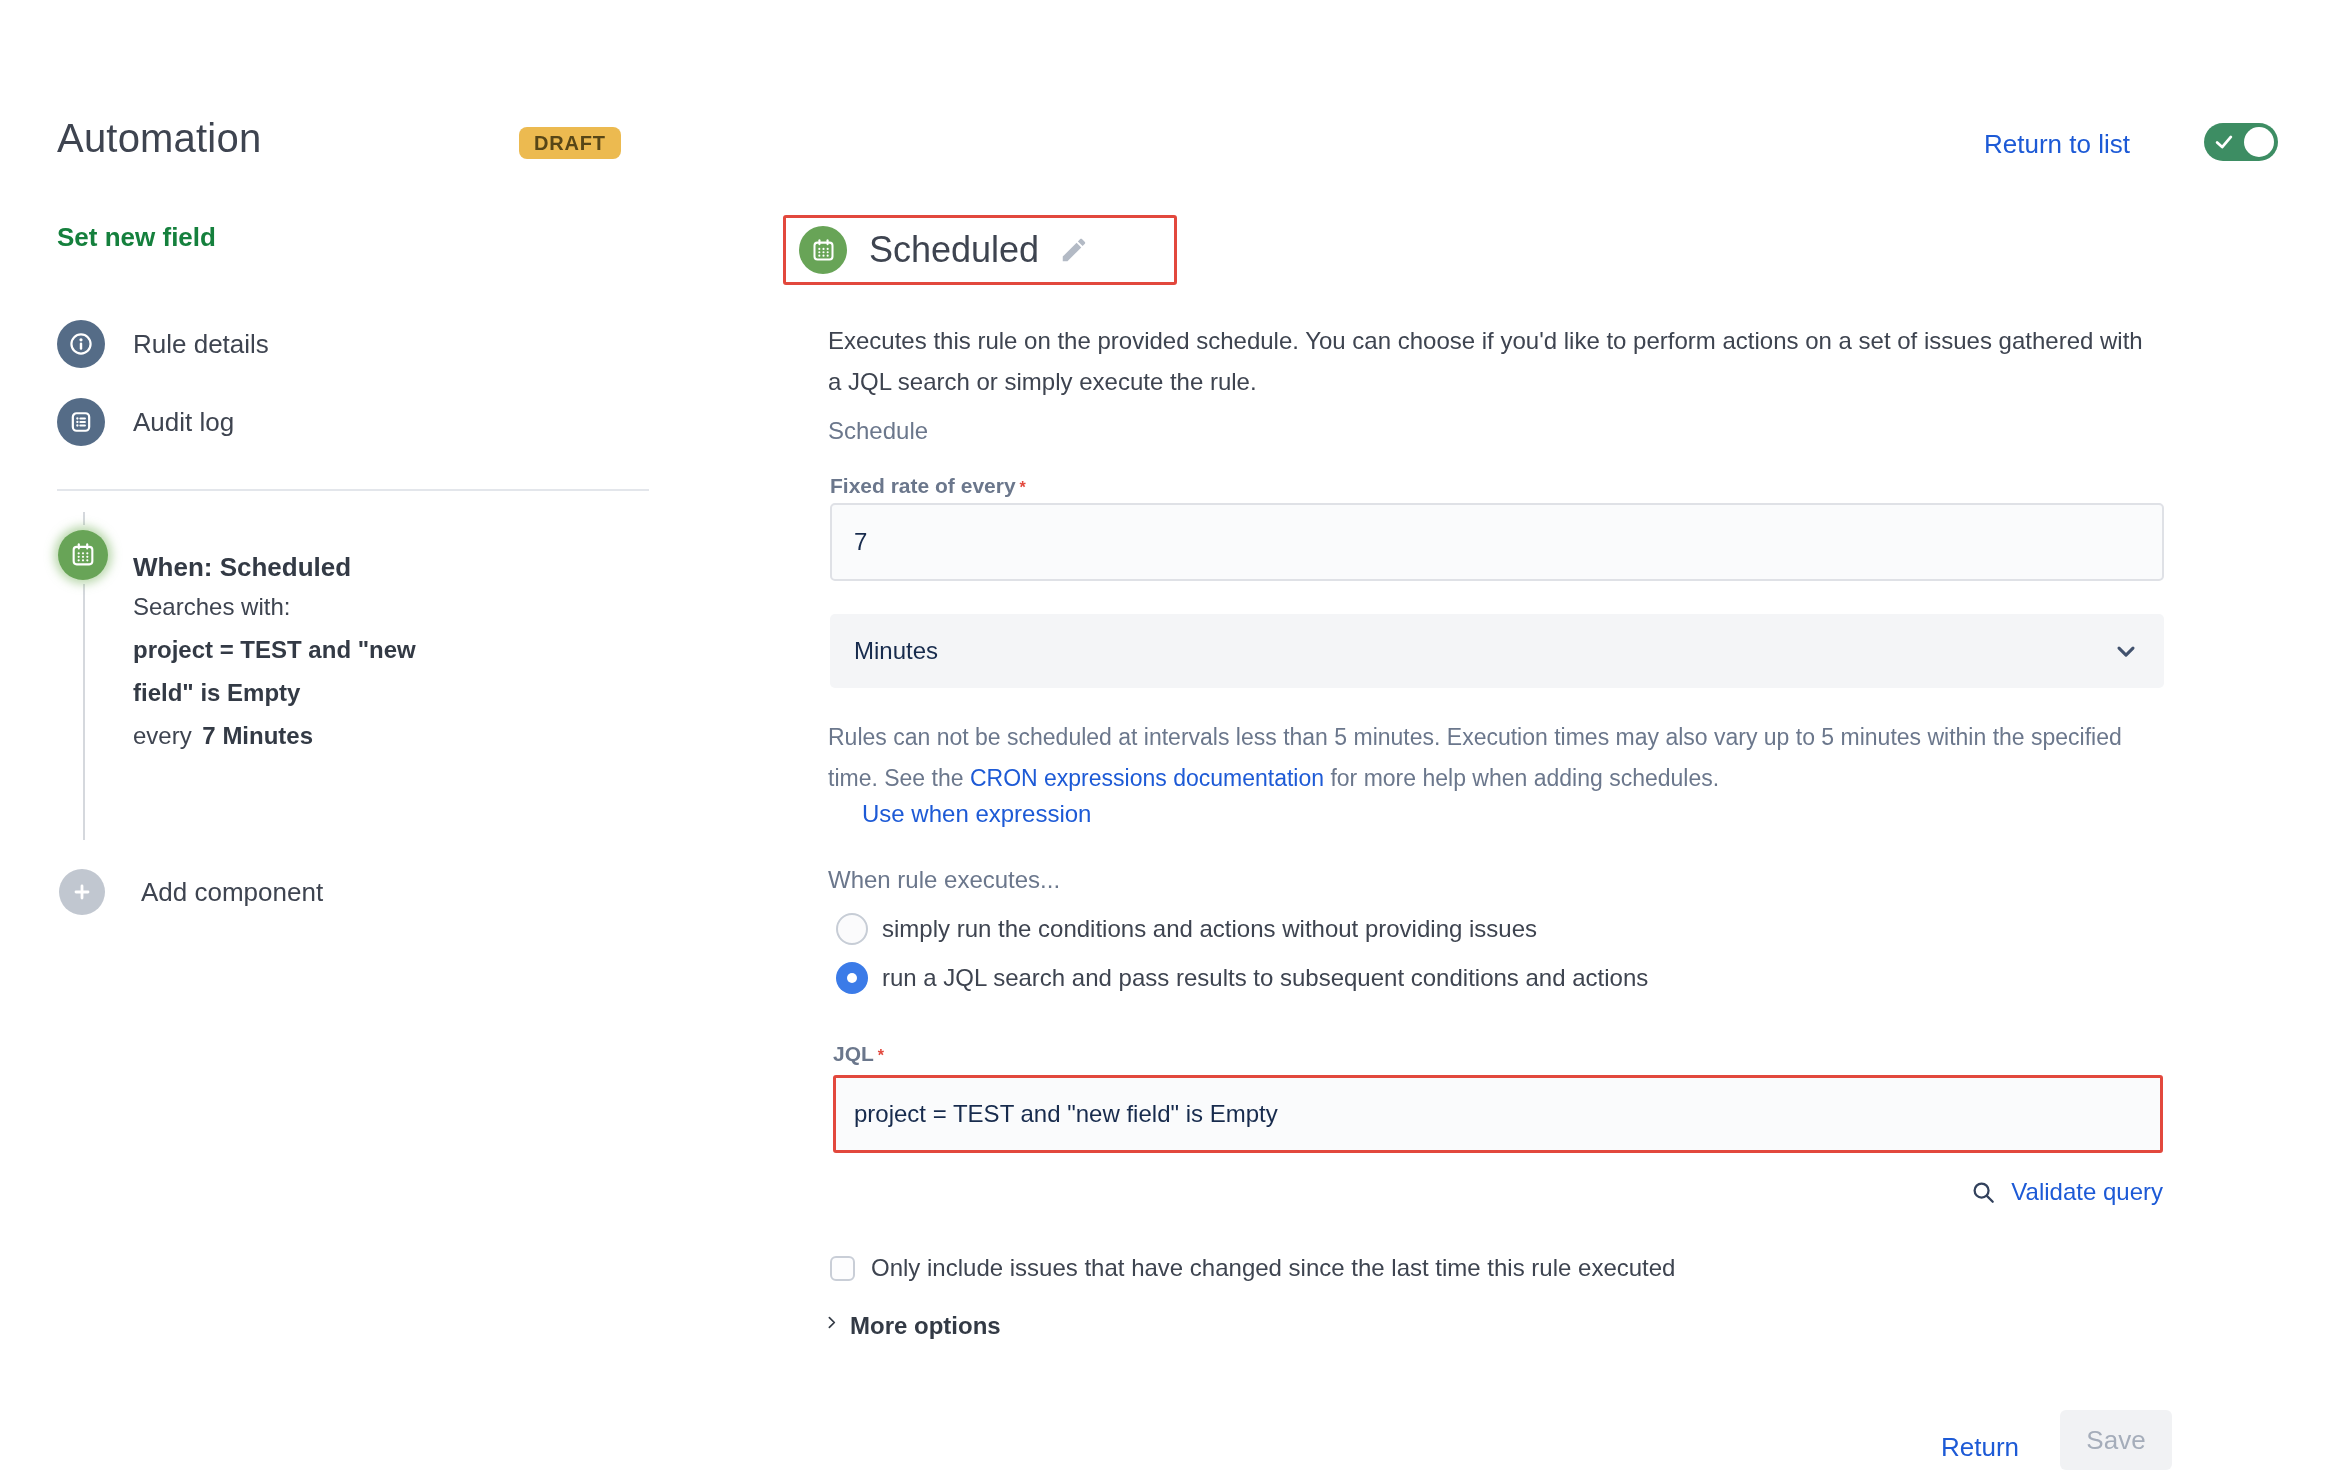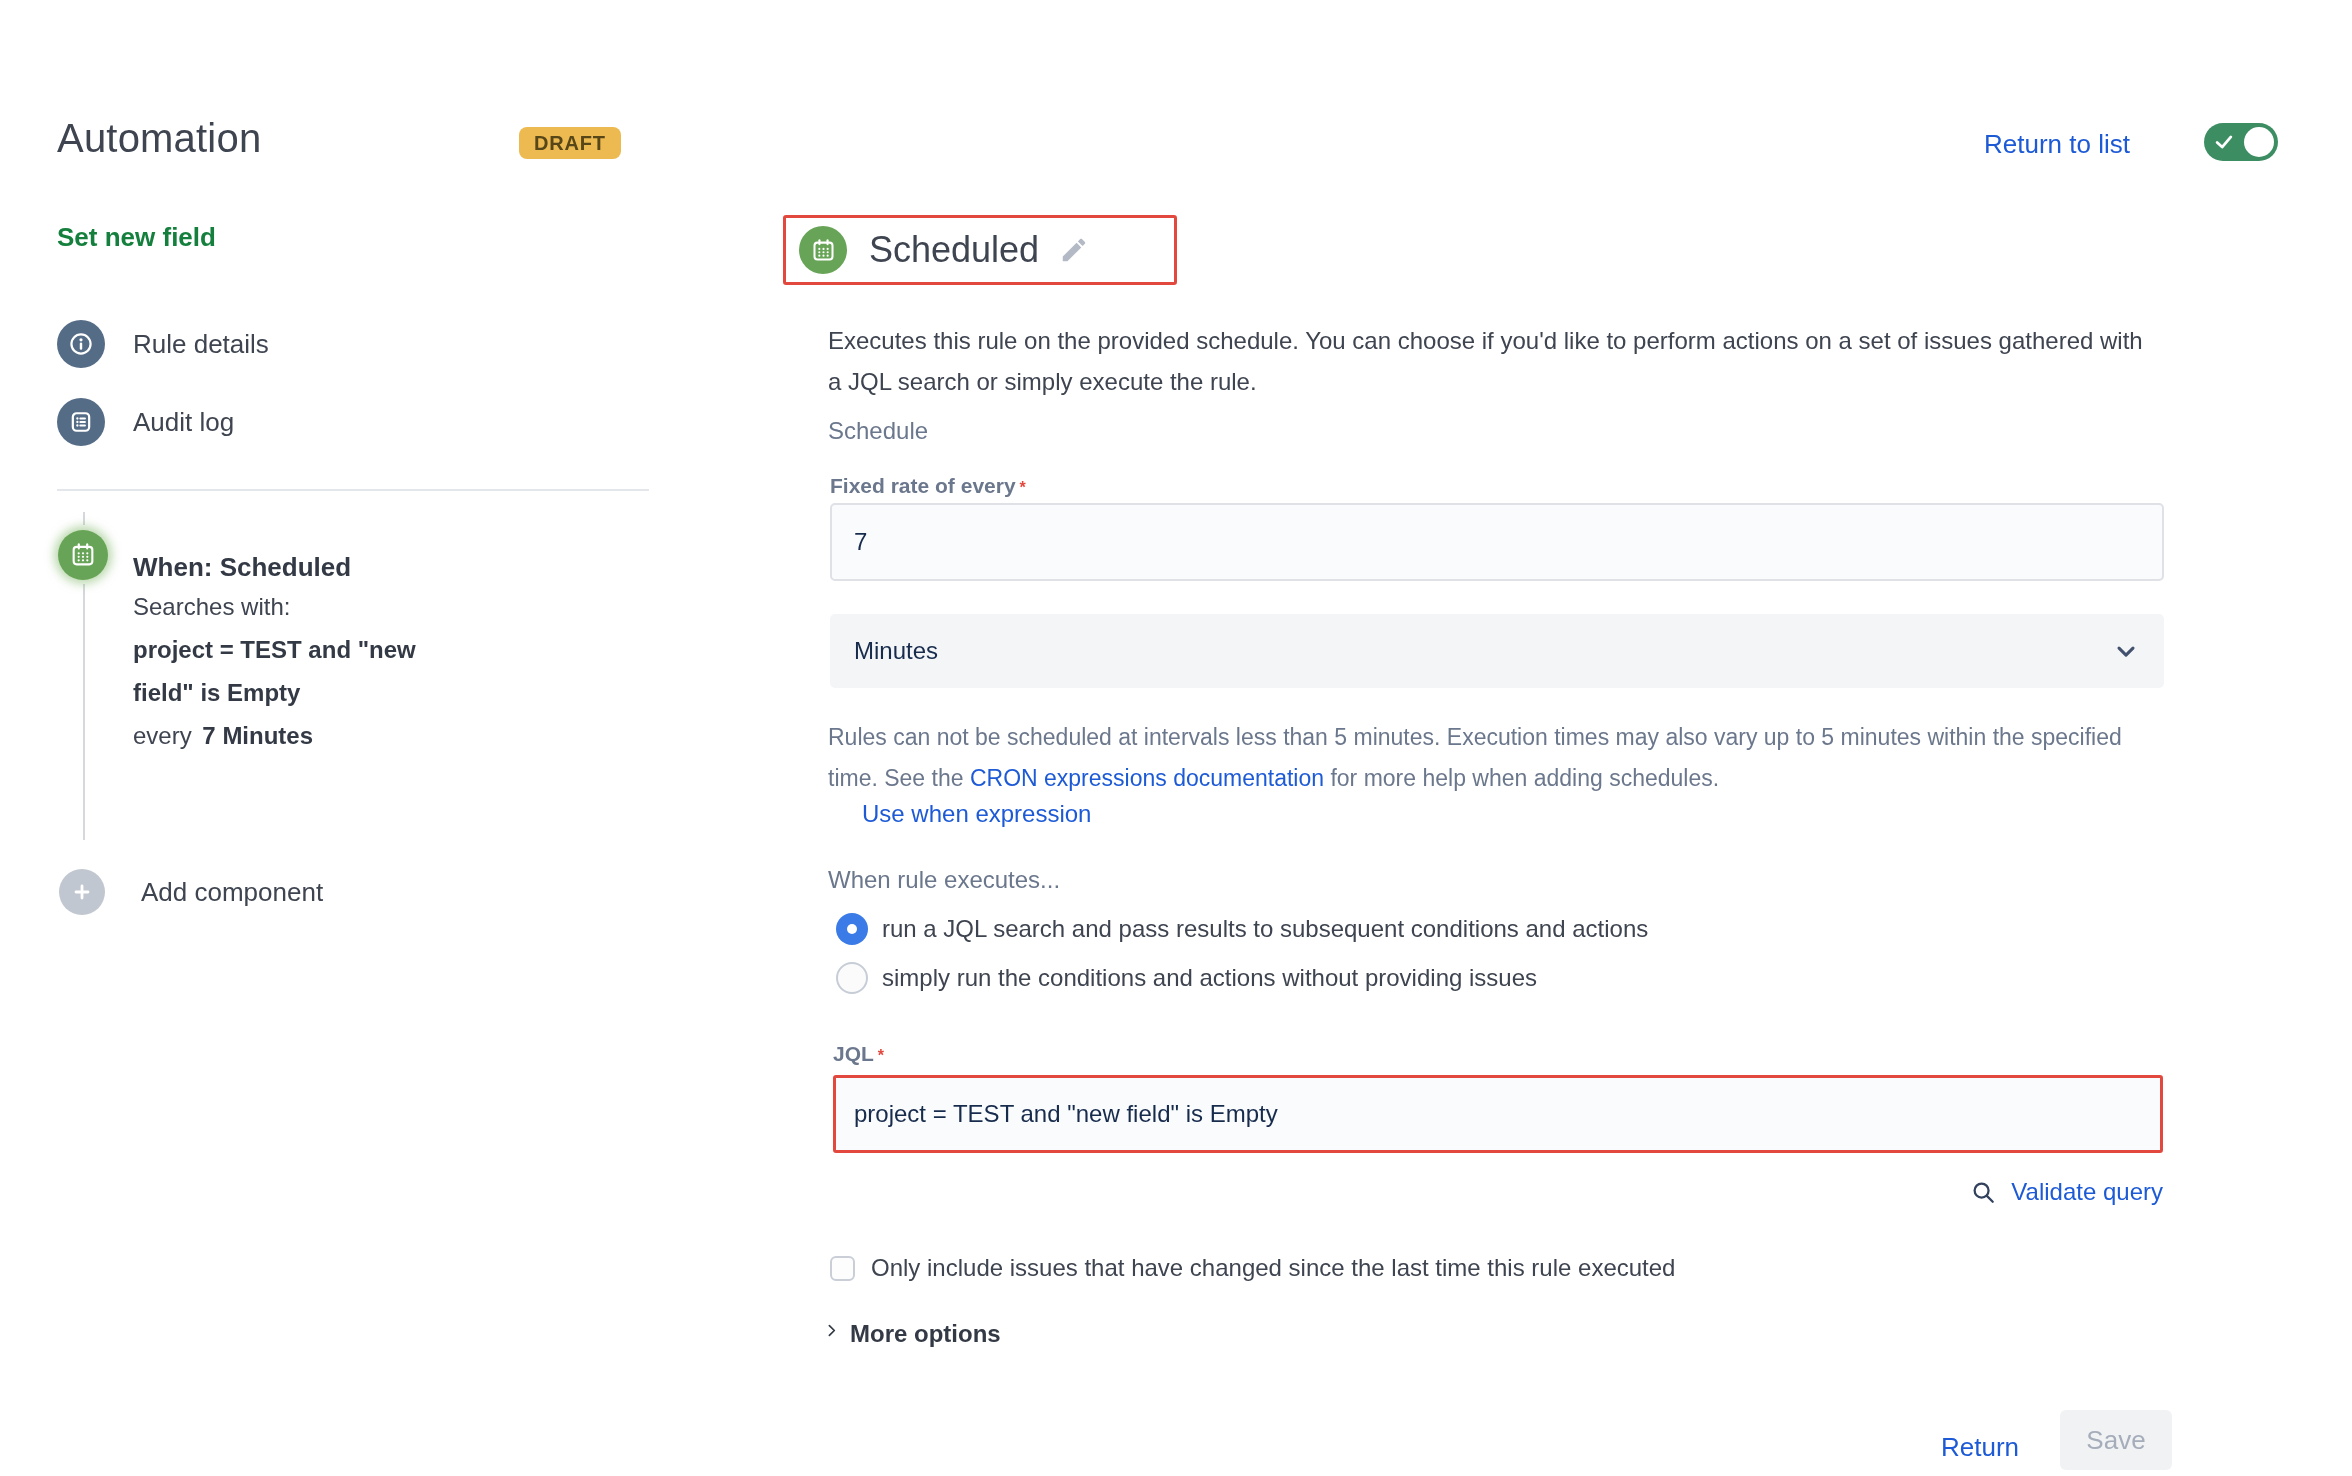--- a/index.html
+++ b/index.html
@@ -208,26 +208,26 @@
 <div class="abs help" style="left:828px;top:717px;">
   <span>Rules can not be scheduled at intervals less than 5 minutes. Execution times may also vary up to 5 minutes within the specified time. See the </span><a class="link">CRON expressions documentation</a><span> for more help when adding schedules.</span>
 </div>
 
 <a class="abs link body-link" style="left:862px;top:800px;">Use when expression</a>
 
 <div class="abs muted" style="left:828px;top:866px;font-size:24px;">When rule executes...</div>
 
 <div class="abs" style="left:836px;top:913px;">
   <div class="radio-row">
+    <span class="radio off"></span>
+    <span class="radio-label">simply run the conditions and actions without providing issues</span>
+  </div>
+  <div class="radio-row">
     <span class="radio on"></span>
     <span class="radio-label">run a JQL search and pass results to subsequent conditions and actions</span>
-  </div>
-  <div class="radio-row">
-    <span class="radio off"></span>
-    <span class="radio-label">simply run the conditions and actions without providing issues</span>
   </div>
 </div>
 
 <div class="abs" style="left:833px;top:1042px;">
   <span class="field-label">JQL</span><span class="req">*</span>
 </div>
 <input class="abs text-input jql-input" style="left: 833px; top: 1075px;" value="project = TEST and &quot;new field&quot; is Empty">
 
 <div class="abs validate-row" style="left:833px;top:1178px;">
   <span style="display:flex;">
@@ -237,21 +237,21 @@
     </svg>
   </span>
   <span class="link body-link">Validate query</span>
 </div>
 
 <div class="abs checkbox-row" style="left:830px;top:1254px;">
   <span class="checkbox"></span>
   <span class="radio-label">Only include issues that have changed since the last time this rule executed</span>
 </div>
 
-<div class="abs more-row" style="left:823px;top:1312px;margin-top:8px;">
+<div class="abs more-row" style="left:823px;top:1312px;">
   <span style="display:flex;margin-top:-8px;">
     <svg width="17" height="17" viewBox="0 0 24 24">
         <polyline points="9,5 16,12 9,19" fill="none" stroke="#333A45" stroke-width="2.4" stroke-linecap="round" stroke-linejoin="round"></polyline>
       </svg>
   </span>
   <span class="more-label">More options</span>
 </div>
 
 <a class="abs link cancel" style="left:1941px;top:1432px;">Return</a>
 <button class="abs save-btn" style="left:2060px;top:1410px;">Save</button>

